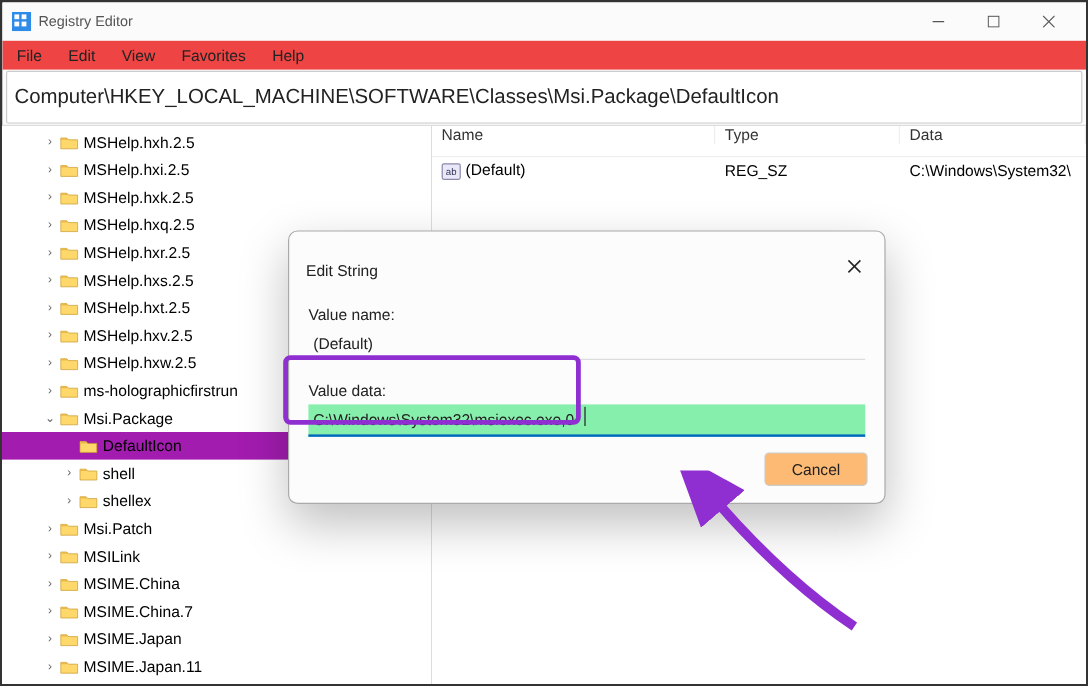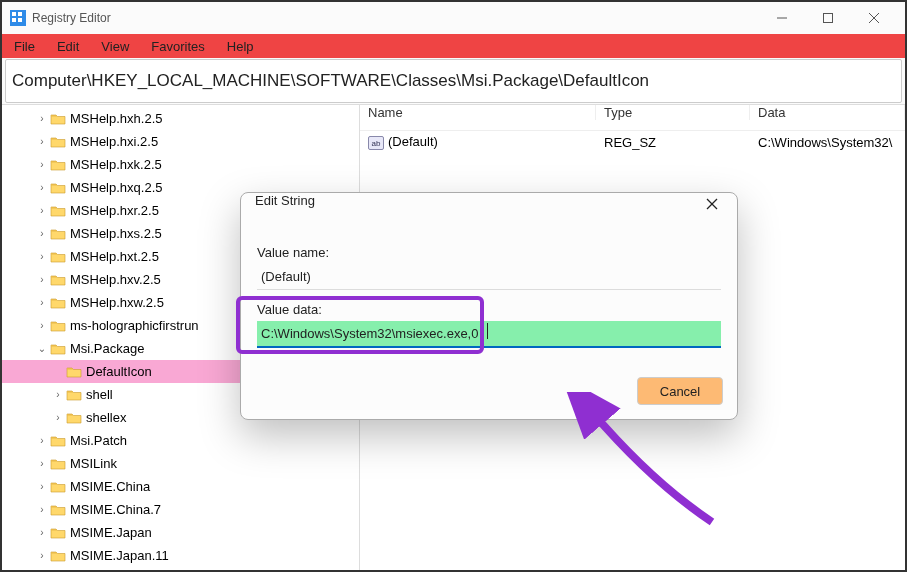--- a/index.html
+++ b/index.html
@@ -8,39 +8,39 @@
 .titlebar { height: 32px; display: flex; align-items: center; padding: 0 8px; background: #fbfbfb; font-size: 12px; }
 .titlebar .app-icon { width: 16px; height: 16px; margin-right: 6px; }
 .titlebar .title { flex: 1; color: #555; }
 .titlebar .winbtn { width: 46px; height: 32px; display: flex; align-items: center; justify-content: center; color: #555; }
 .menubar { height: 24px; display: flex; align-items: center; padding: 0 2px; font-size: 13px; gap: 2px; background: #ef4444; }
 .menubar span { padding: 2px 10px; color: #222; }
 .addressbar { height: 44px; display: flex; align-items: center; padding: 0 6px; font-size: 17px; color: #222; margin: 1px 3px; background: #fff; border: 1px solid #ccc; border-radius: 2px; }
 .content { flex: 1; display: flex; border-top: 1px solid #ddd; overflow: hidden; }
 .tree { width: 358px; background: #fff; overflow-y: auto; border-right: 1px solid #ddd; font-size: 13px; padding-top: 2px; }
 .tree-row { display: flex; align-items: center; height: 23px; white-space: nowrap; }
-.tree-row.selected { background: #f9a8d4; }
+.tree-row.selected { background: #a21caf; }
 .chevron { width: 16px; display: flex; align-items: center; justify-content: center; color: #666; font-size: 10px; }
 .chevron.blank { visibility: hidden; }
 .folder-icon { width: 16px; height: 14px; margin-right: 4px; flex-shrink: 0; }
 .listpane { flex: 1; background: #fff; font-size: 13px; }
 .listheader { display: flex; height: 26px; align-items: flex-start; border-bottom: 1px solid #eee; color: #333; }
 .listheader > div { padding: 0 8px; border-right: 1px solid #eee; }
 .col-name { width: 236px; }
 .col-type { width: 154px; }
 .col-data { flex: 1; }
 .listrow { display: flex; height: 22px; align-items: center; }
 .listrow > div { padding: 0 8px; overflow: hidden; white-space: nowrap; }
 .reg-ab { width: 16px; height: 14px; background: #e8e8f8; border: 1px solid #88a; border-radius: 2px; font-size: 8px; color: #335; display: inline-flex; align-items: center; justify-content: center; margin-right: 4px; }
 .dialog { position: absolute; left: 238px; top: 190px; width: 498px; height: 228px; background: #fcfcfc; border: 1px solid #aaa; border-radius: 8px; box-shadow: 0 16px 40px rgba(0,0,0,.25); display: flex; flex-direction: column; font-size: 13px; }
-.dialog-title { height: 40px; display: flex; align-items: flex-start; padding: 0 14px; color: #222; }
+.dialog-title { height: 40px; display: flex; align-items: flex-end; padding: 0 14px; color: #222; }
 .dialog-title .dt-text { flex: 1; }
 .dialog-close { width: 22px; height: 22px; display: flex; align-items: center; justify-content: center; color: #222; font-size: 16px; }
 .dialog-body { flex: 1; padding: 4px 16px; }
-.dlabel { color: #222; margin-bottom: 4px; margin-top: 8px; }
+.dlabel { color: #222; margin-bottom: 4px; margin-top: 18px; }
 .dreadonly { padding: 5px 4px; color: #222; border-bottom: 1px solid #dcdcdc; margin-bottom: 12px; }
 .dinput-wrap { position: relative; }
 .dinput { width: 100%; padding: 5px 4px; font-size: 13px; border: none; border-bottom: 2px solid #0067c0; outline: none; background: #86efac; color: #222; }
 .dinput-caret { position: absolute; left: 230px; top: 2px; width: 1px; height: 16px; background: #222; }
 .highlight-box { position: absolute; border: 4px solid #8f2fd1; border-radius: 6px; pointer-events: none; }
 .hlb1 { left: 234px; top: 294px; width: 248px; height: 58px; }
 .dialog-buttons { display: flex; justify-content: flex-end; gap: 10px; padding: 0 14px 14px; }
 .dlg-btn { width: 86px; height: 28px; border: 1px solid #ccc; background: #fdba74; border-radius: 4px; font-size: 13px; color: #222; display: flex; align-items: center; justify-content: center; cursor: pointer; }
 .dlg-btn.primary { border: 1px solid #0067c0; color: #000; background: #fff; }
 .arrow { position: absolute; pointer-events: none; }

